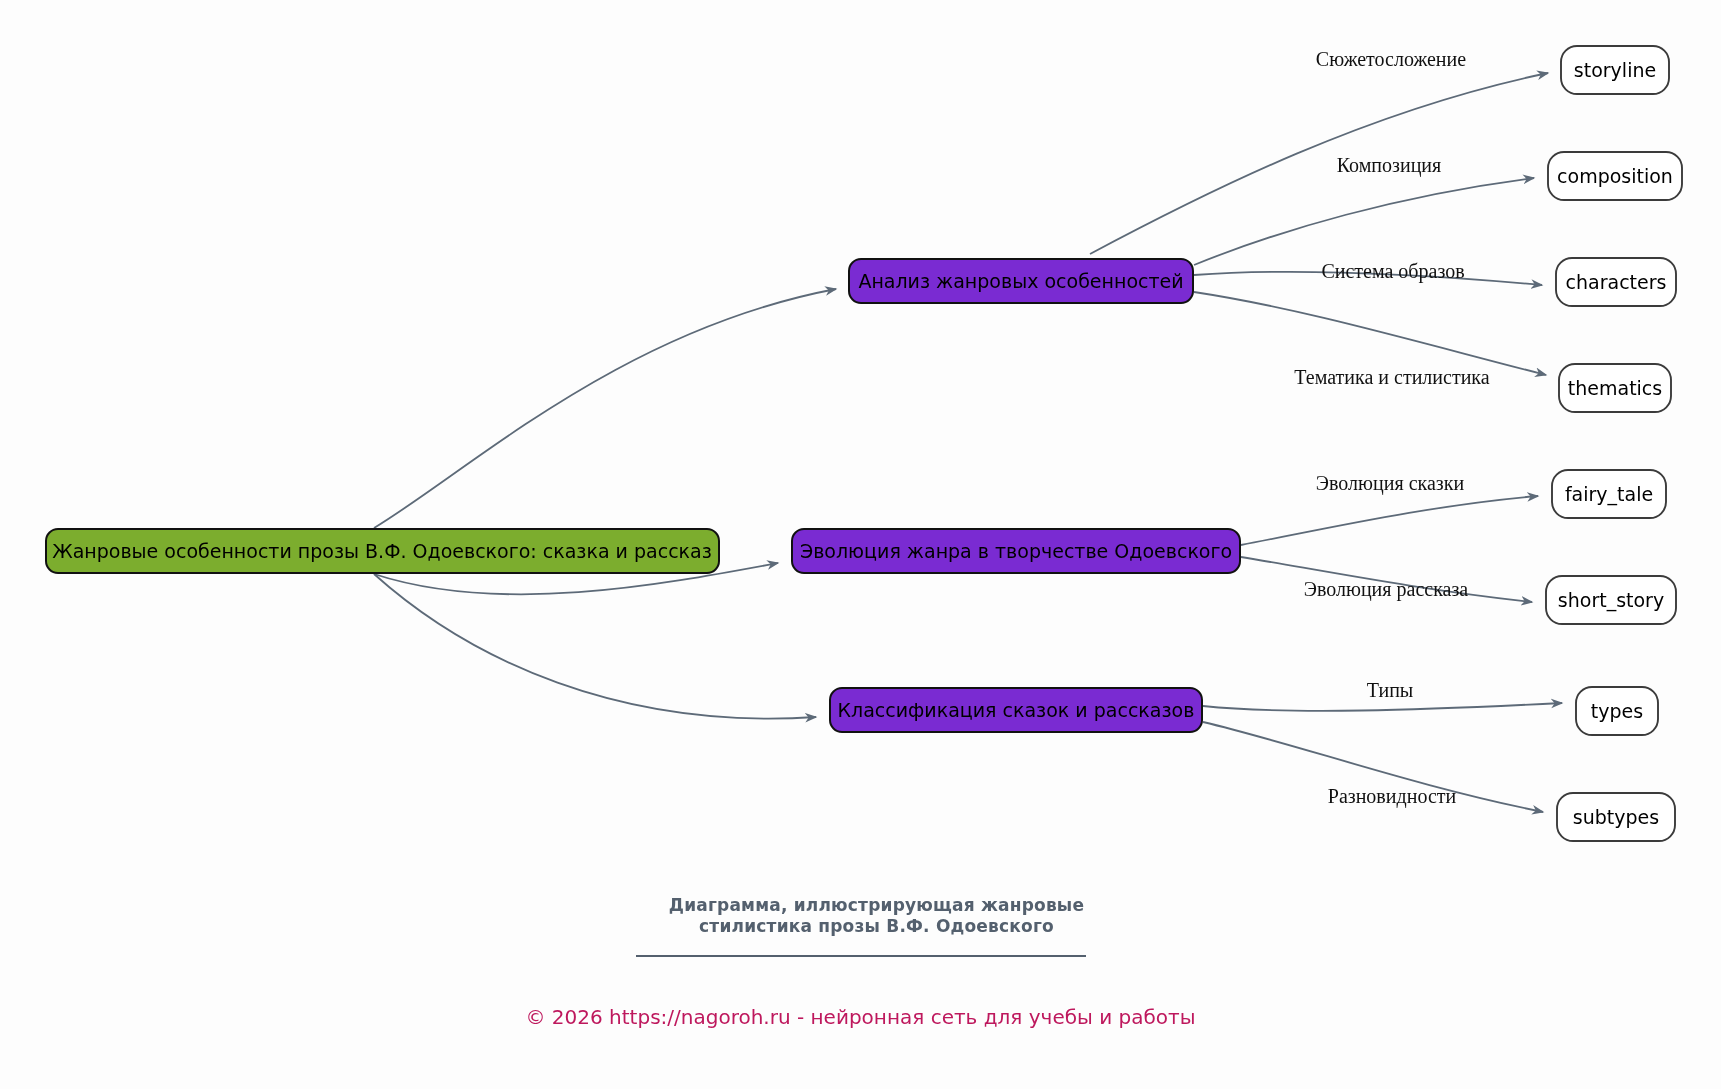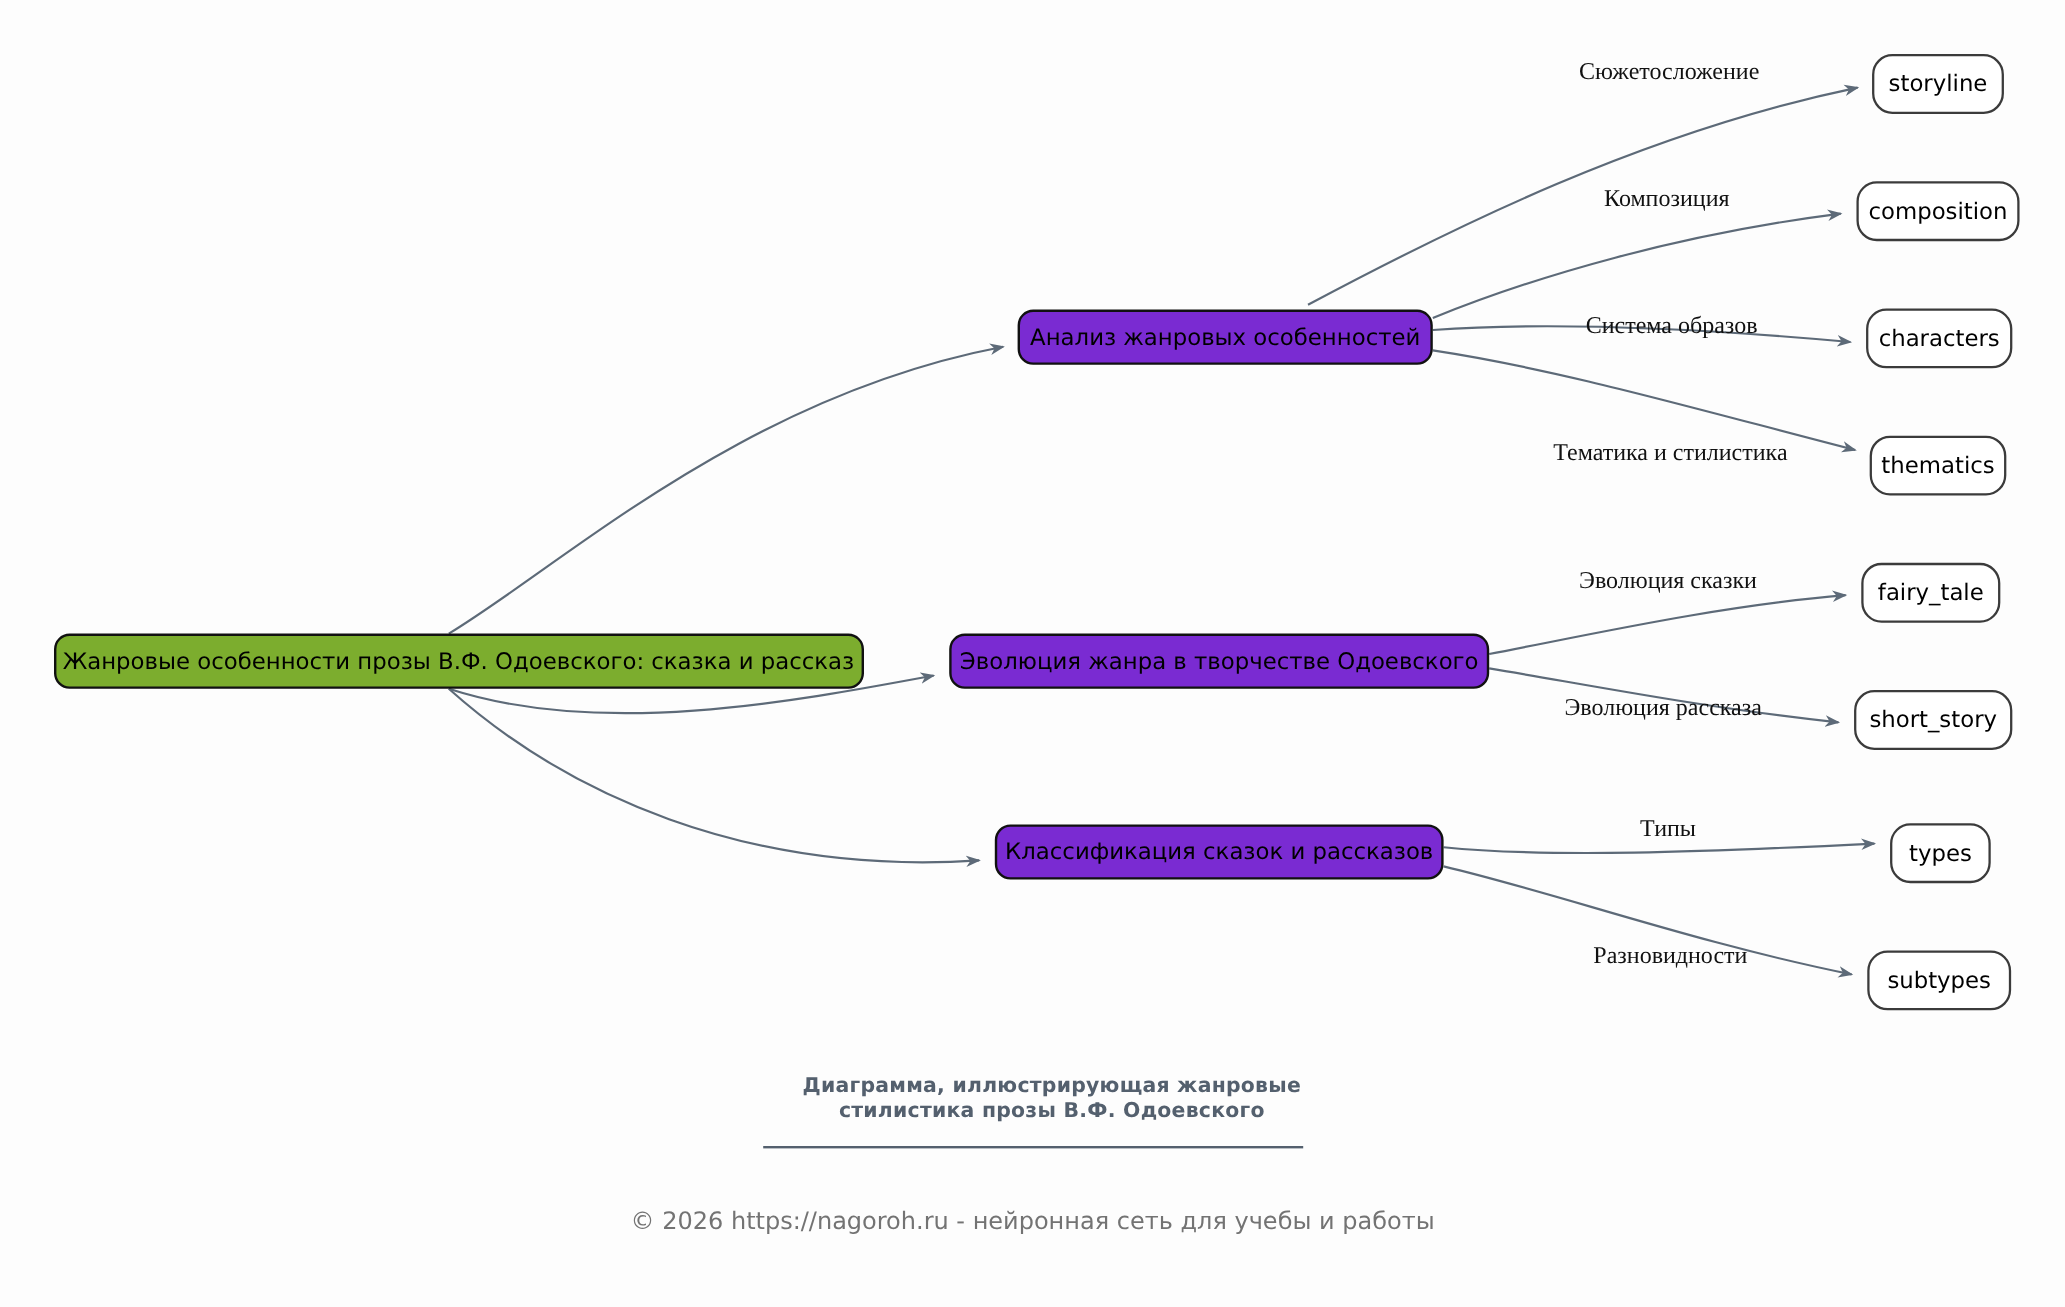--- a/index.html
+++ b/index.html
@@ -96,21 +96,21 @@
   }
   .footer-divider {
     width: 450px;
     height: 0;
     border-top: 2px solid #54606e;
     margin: 18px auto 22px auto;
   }
   .footer-credit {
     font-family: "DejaVu Sans", "Liberation Sans", sans-serif;
     font-size: 20px;
-    color: #737373;
+    color: #be185d;
     margin-top: 48px;
   }
 </style>
 </head>
 <body>
 
 <div id="diagram-root">
 
   <svg id="mindmap" viewBox="0 0 1721 1089">
     <defs>

